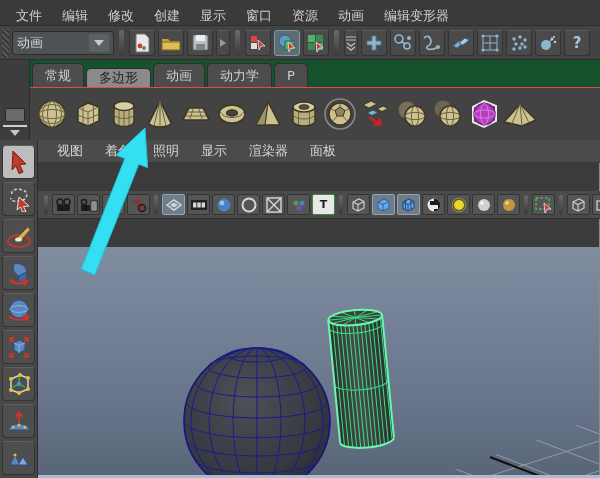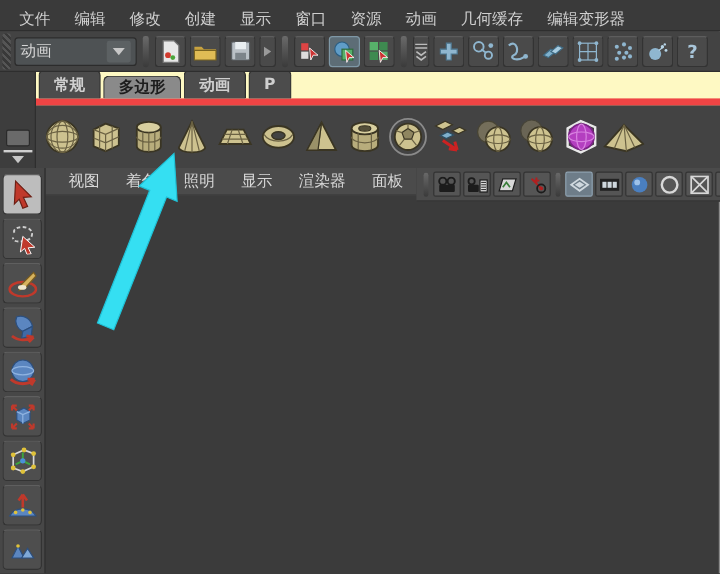--- a/index.html
+++ b/index.html
@@ -23,34 +23,34 @@
   .sbtn.small { width:14px; }
   .sbtn.active { background:#5d6d76; border-color:#7f98a6; }
   .qmark { color:#a9c6da; font-size:15px; font-weight:bold; }
 
   
   .shelfzone { position:absolute; left:0; top:60px; width:600px; height:80px; background:#414141; display:flex; }
   .shelf-side { width:30px; height:100%; background:#3d3d3d; border-right:1px solid #2e2e2e; display:flex; flex-direction:column; align-items:center; justify-content:flex-end; padding-bottom:4px; gap:3px; }
   .shelf-side .mini-btn { width:20px; height:14px; background:#6a6a6a; border-radius:2px; border:1px solid #2a2a2a; }
   .shelf-side .divider { width:24px; height:2px; background:#cfcfcf; }
   .shelf-main { flex:1; display:flex; flex-direction:column; overflow:hidden; }
-  .shelf-tabs { height:28px; display:flex; align-items:flex-end; background:#fef9c3; border-bottom:6px solid #ef4444; padding-left:2px;font-weight:bold; }
+  .shelf-tabs { height:28px; display:flex; align-items:flex-end; background:#14532d; border-bottom:1px solid #ef4444; padding-left:2px; }
   .shelf-tab { height:24px; padding:0 12px; margin-right:2px; background:#4c4c4c; border:1px solid #2d2d2d; border-bottom:none; border-radius:5px 5px 0 0; color:#cfcfcf; font-size:13px; display:flex; align-items:center; white-space:nowrap; }
   .shelf-tab.active { background:#8a8a8a; color:#1d1d1d; height:19px; }
   .shelf-icons { flex:1; display:flex; align-items:center; gap:1px; padding-left:4px; background:#434343; overflow:hidden; }
   .shelf-icon { width:35px; height:44px; display:flex; align-items:center; justify-content:center; flex:0 0 auto; }
 
   
   .workarea { position:absolute; left:0; top:140px; width:600px; height:338px; display:flex; }
   .toolbox { width:38px; background:#474747; border-right:1px solid #2c2c2c; display:flex; flex-direction:column; align-items:center; padding-top:2px; overflow:hidden; }
   .toolbox .grip-h { width:30px; height:8px; background:repeating-linear-gradient(45deg,#5a5a5a 0 2px,#383838 2px 4px); margin-bottom:3px; border-radius:2px; }
   .tool-btn { width:33px; height:34px; margin-bottom:3px; background:#4e4e4e; border:1px solid #333; border-top-color:#5f5f5f; border-radius:4px; display:flex; align-items:center; justify-content:center; flex:0 0 auto; }
   .tool-btn.active { background:#bdbdbd; }
 
-  .viewport-panel { flex:1; display:flex; overflow:hidden; }
+  .viewport-panel { flex:1; display:flex; flex-direction:column; overflow:hidden;gap:28px; }
   .panel-menubar { height:23px; background:#4b4b4b; border-bottom:1px solid #3a3a3a; display:flex; align-items:center; padding-left:8px; }
   .panel-menu-item { color:#d8d8d8; font-size:13px; padding:0 11px; white-space:nowrap; }
   .panel-toolbar { height:28px; background:#4b4b4b; border-bottom:1px solid #303030; display:flex; align-items:center; gap:2px; padding-left:4px; overflow:hidden; }
   .vbtn { width:23px; height:21px; background:#555; border:1px solid #333; border-radius:2px; display:flex; align-items:center; justify-content:center; flex:0 0 auto; font-size:11px; }
   .vbtn.active { background:#6e7d89; border-color:#8fa3b2; }
   .vsep { width:4px; height:20px; background:linear-gradient(#696969,#3a3a3a); border-radius:2px; flex:0 0 auto; margin:0 2px; }
 
   .canvas-wrap { flex:1; position:relative; overflow:hidden; }
   .canvas-wrap svg.scene { display:block; }
   .panel-active-border { position:absolute; left:0; right:0; bottom:0; height:3px; background:#aabdd0; }
@@ -65,21 +65,20 @@
 
   <div class="menubar">
     <span class="menu-item">文件</span>
     <span class="menu-item">编辑</span>
     <span class="menu-item">修改</span>
     <span class="menu-item">创建</span>
     <span class="menu-item">显示</span>
     <span class="menu-item">窗口</span>
     <span class="menu-item">资源</span>
     <span class="menu-item">动画</span>
-    <span class="menu-item">几何缓存</span>
     <span class="menu-item">编辑变形器</span>
   </div>
 
   <div class="statusline">
     <div class="grip"></div>
     <div class="dropdown">
       <span class="val">动画</span>
       <span class="arrow-btn">
           <span class="tri-down"></span>
         </span>
@@ -207,20 +206,21 @@
     <div class="shelf-side">
       <div class="mini-btn"></div>
       <div class="divider"></div>
       <span class="tri-down"></span>
     </div>
     <div class="shelf-main">
       <div class="shelf-tabs">
         <span class="shelf-tab">常规</span>
         <span class="shelf-tab active">多边形</span>
         <span class="shelf-tab">动画</span>
+        <span class="shelf-tab">动力学</span>
         <span class="shelf-tab">P</span>
       </div>
       <div class="shelf-icons">
         <div class="shelf-icon">
           <svg width="32" height="32">
               <circle cx="16" cy="16" r="13" fill="#cdc28f" stroke="#3a3523" stroke-width="1.5"></circle>
               <ellipse cx="16" cy="16" rx="13" ry="4.5" fill="none" stroke="#6b6243"></ellipse>
               <ellipse cx="16" cy="16" rx="13" ry="9.5" fill="none" stroke="#6b6243"></ellipse>
               <ellipse cx="16" cy="16" rx="4.5" ry="13" fill="none" stroke="#6b6243"></ellipse>
               <ellipse cx="16" cy="16" rx="9.5" ry="13" fill="none" stroke="#6b6243"></ellipse>

